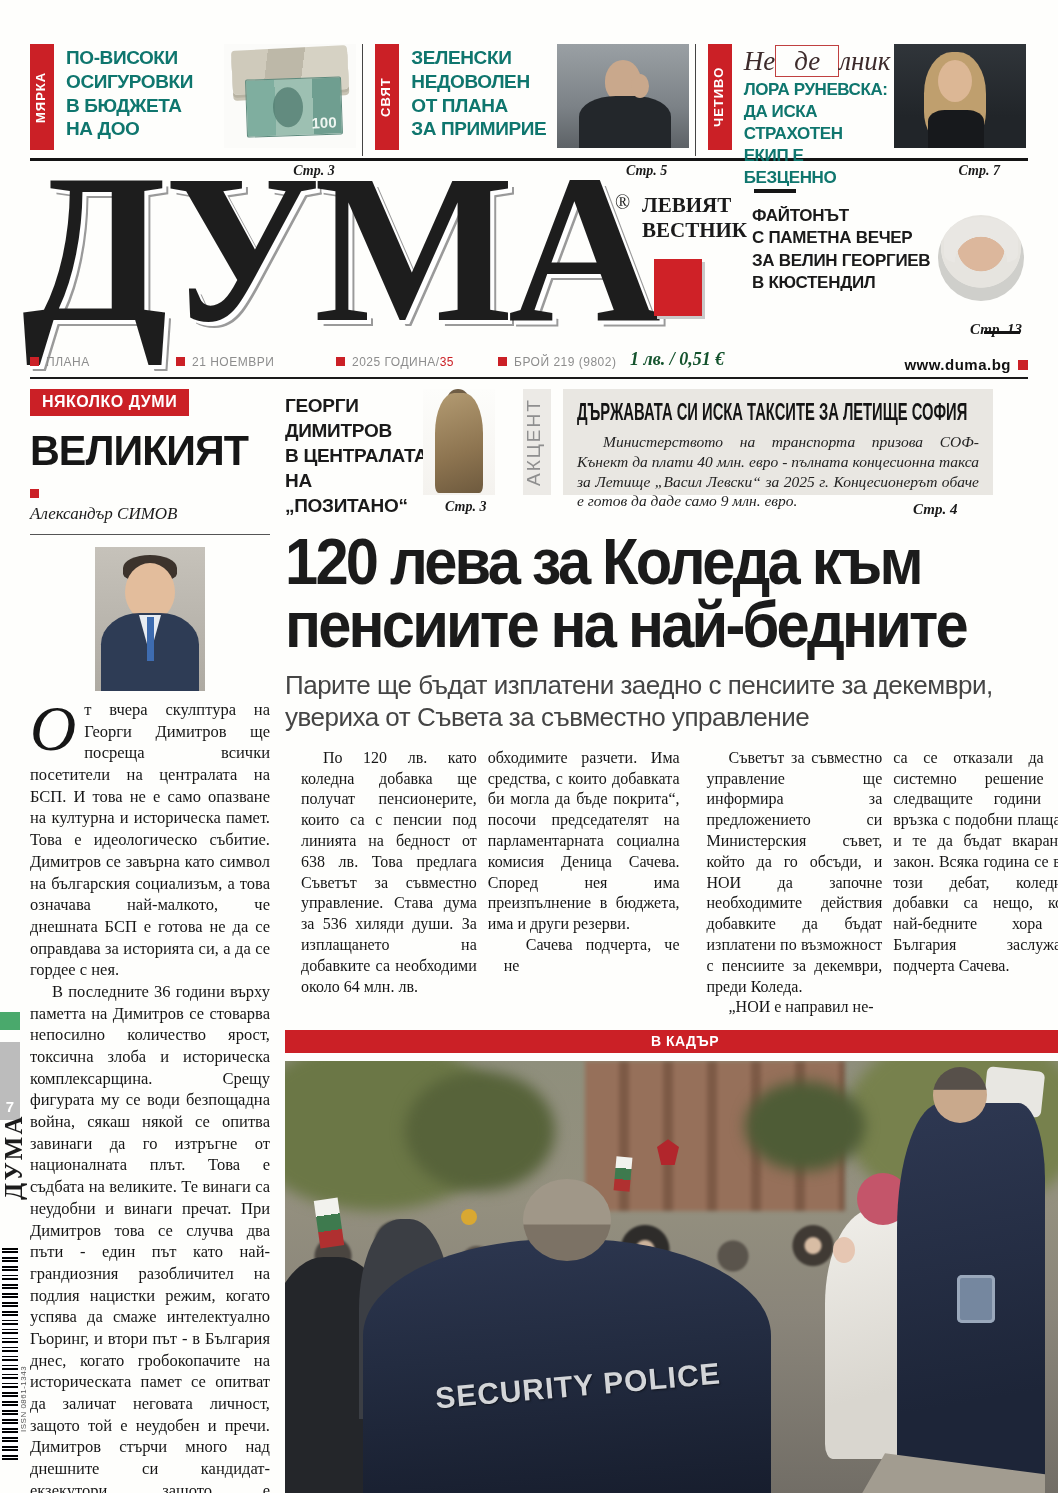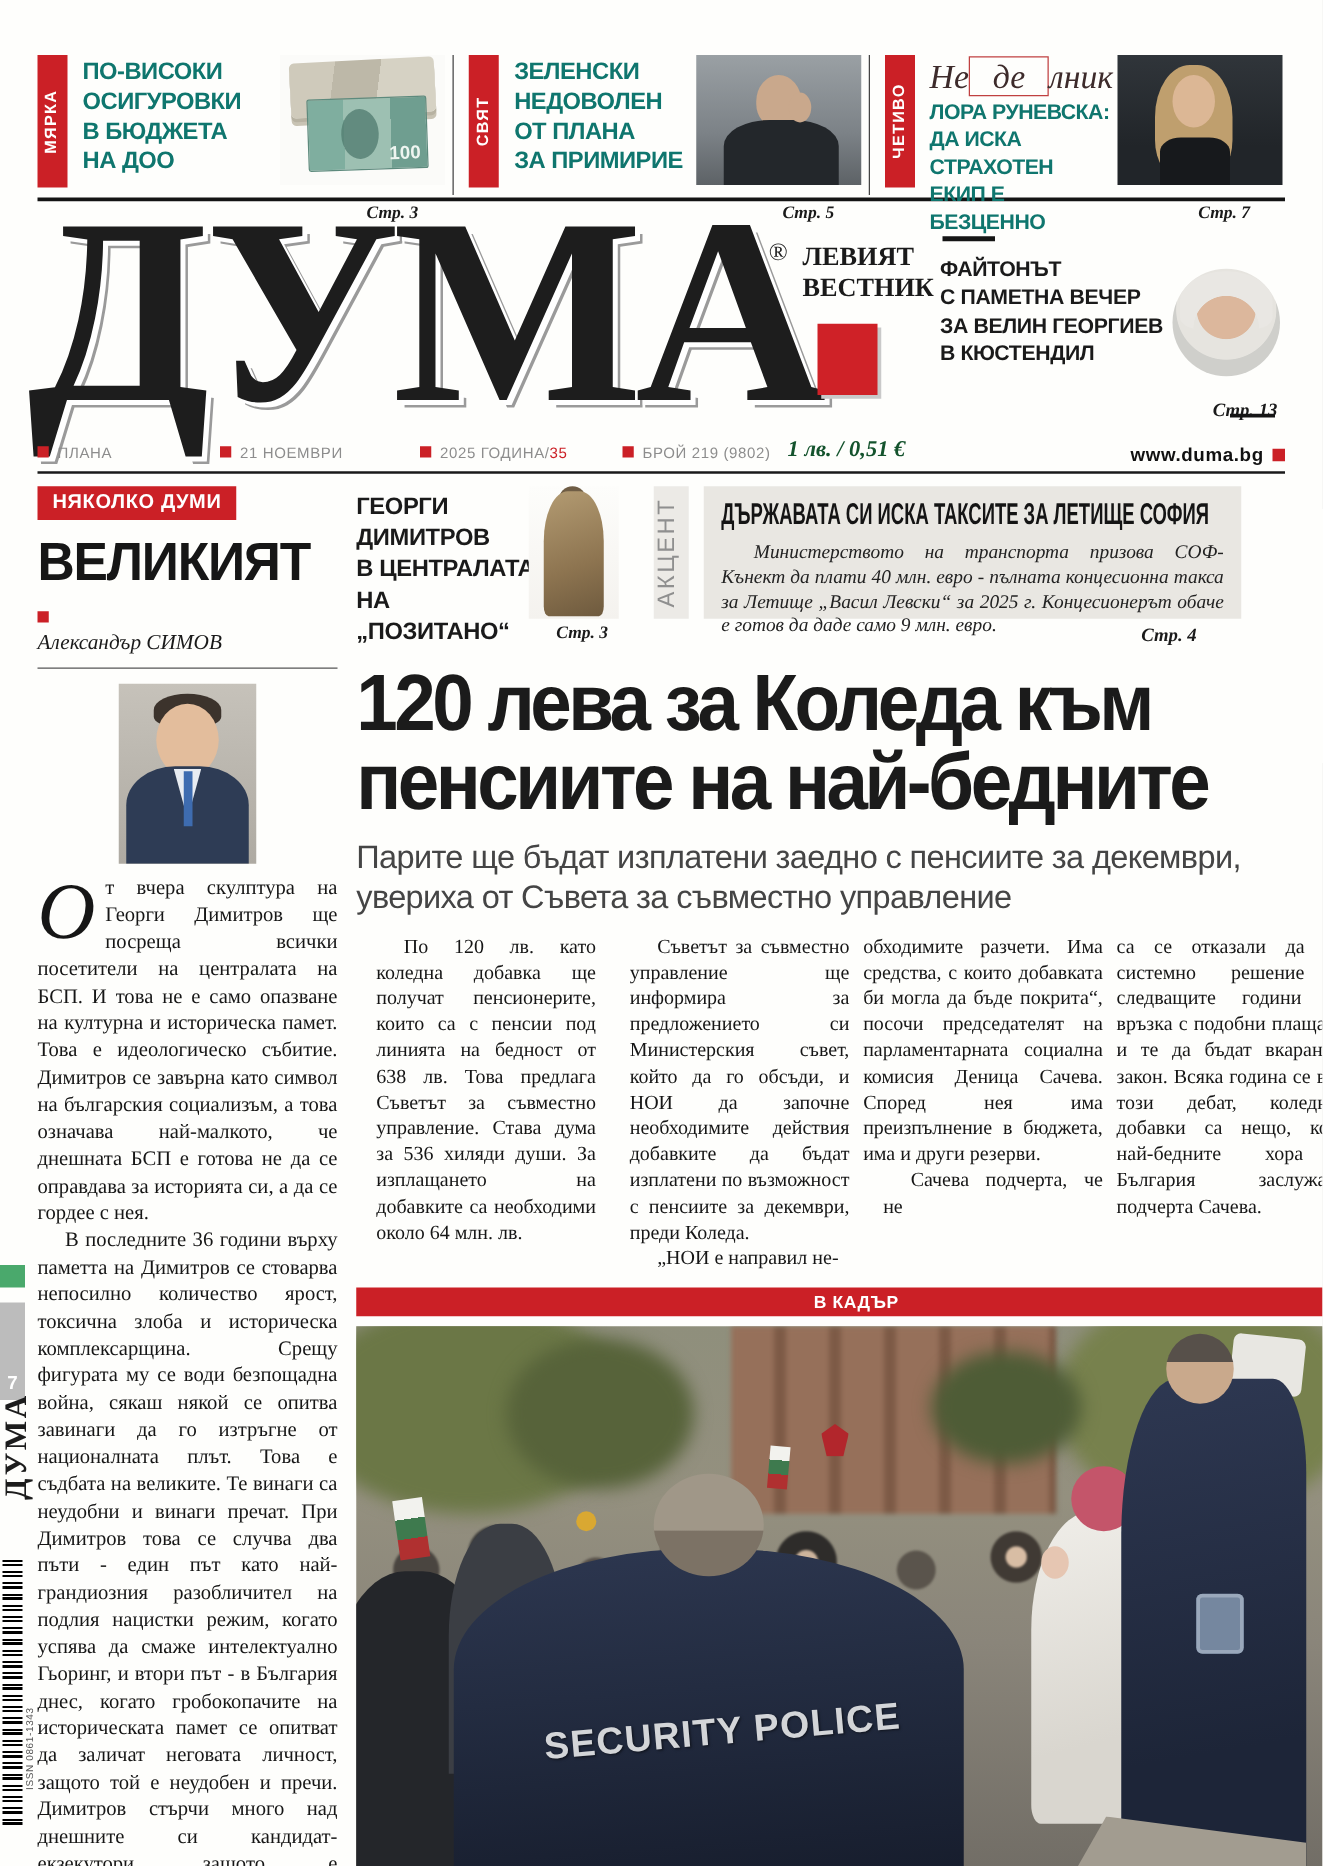--- a/index.html
+++ b/index.html
@@ -342,26 +342,26 @@
       </div>
 
       <h1 class="headline">120 лева за Коледа към пенсиите на най-бедните</h1>
       <div class="deck">Парите ще бъдат изплатени заедно с пенсиите за декември, увериха от Съвета за съвместно управление</div>
 
       <div class="story-cols">
         <div class="col">
           <p class="p-ind">По 120 лв. като коледна добавка ще получат пенсионерите, които са с пенсии под линията на бедност от 638 лв. Това предлага Съветът за съвместно управление. Става дума за 536 хиляди души. За изплащането на добавките са необходими около 64 млн. лв.</p>
         </div>
         <div class="col">
+          <p>обходимите разчети. Има средства, с които добавката би могла да бъде покрита“, посочи председателят на парламентарната социална комисия Деница Сачева. Според нея има преизпълнение в бюджета, има и други резерви.</p>
+          <p class="p-ind">Сачева подчерта, че не</p>
+        </div>
+        <div class="col">
           <p class="p-ind">Съветът за съвместно управление ще информира за предложението си Министерския съвет, който да го обсъди, и НОИ да започне необходимите действия добавките да бъдат изплатени по възможност с пенсиите за декември, преди Коледа.</p>
           <p class="p-ind">„НОИ е направил не-</p>
-        </div>
-        <div class="col">
-          <p>обходимите разчети. Има средства, с които добавката би могла да бъде покрита“, посочи председателят на парламентарната социална комисия Деница Сачева. Според нея има преизпълнение в бюджета, има и други резерви.</p>
-          <p class="p-ind">Сачева подчерта, че не</p>
         </div>
         <div class="col">
           <p>са се отказали да има системно решение за следващите години във връзка с подобни плащания и те да бъдат вкарани в закон. Всяка година се води този дебат, коледните добавки са нещо, което най-бедните хора в България заслужават, подчерта Сачева.</p>
         </div>
       </div>
 
       <div class="kadar">В КАДЪР</div>
 
       <div class="photo">
         <div class="ph-tree tr1"></div>

